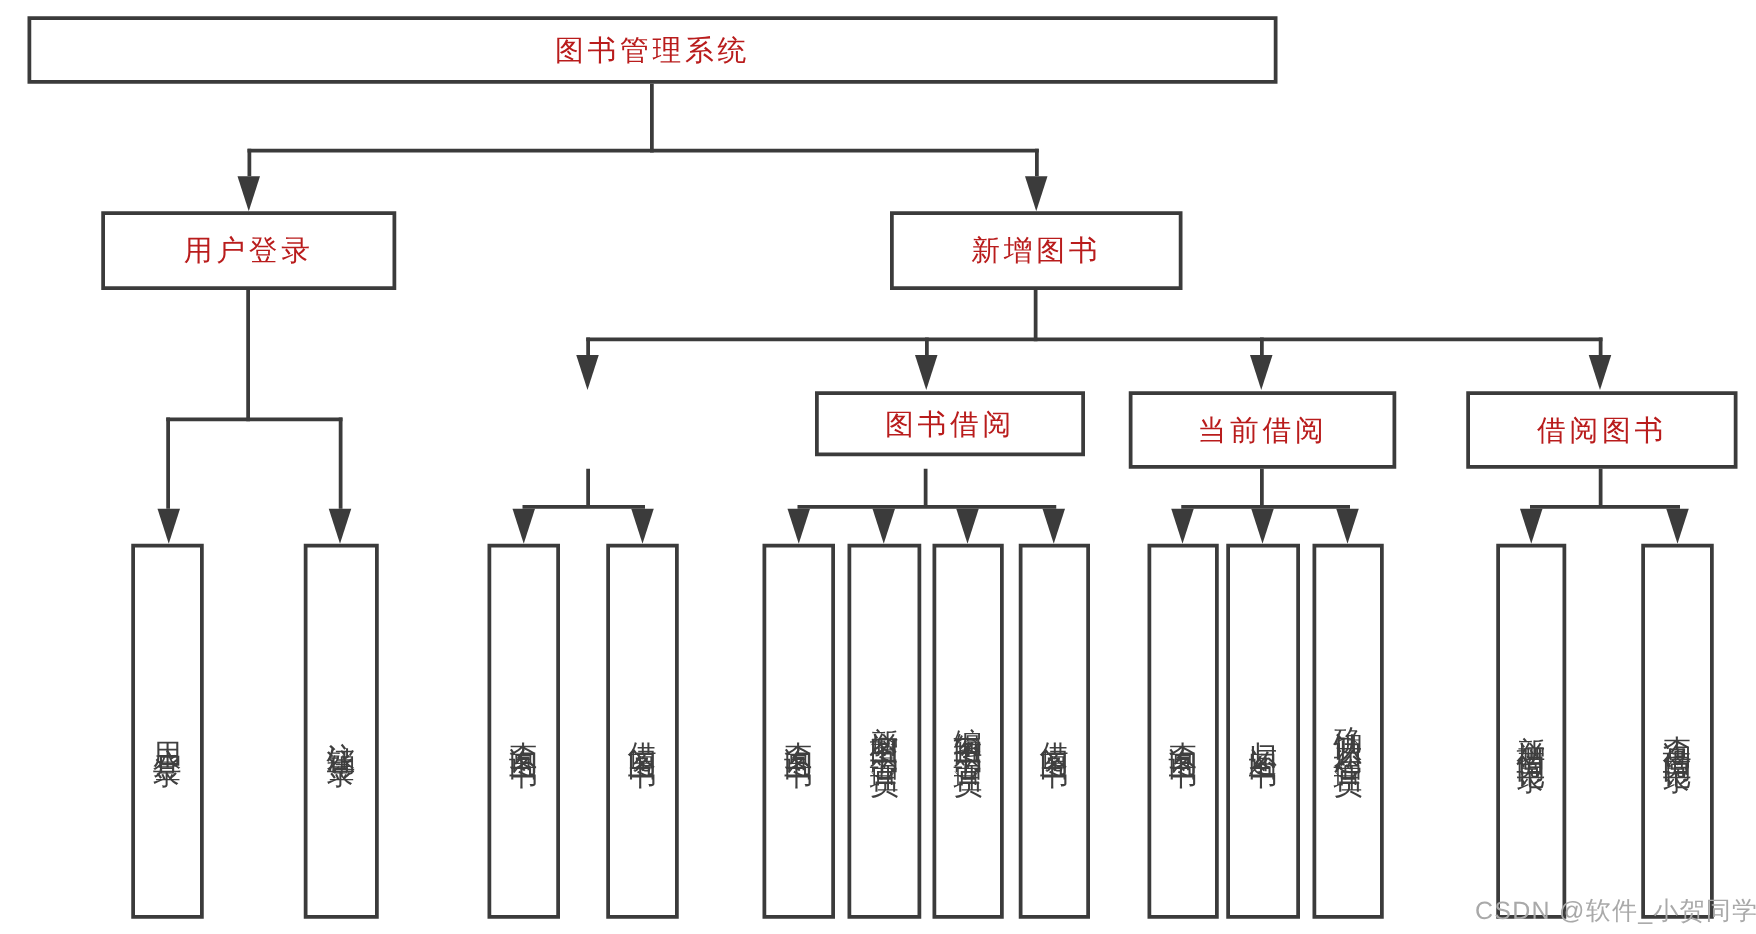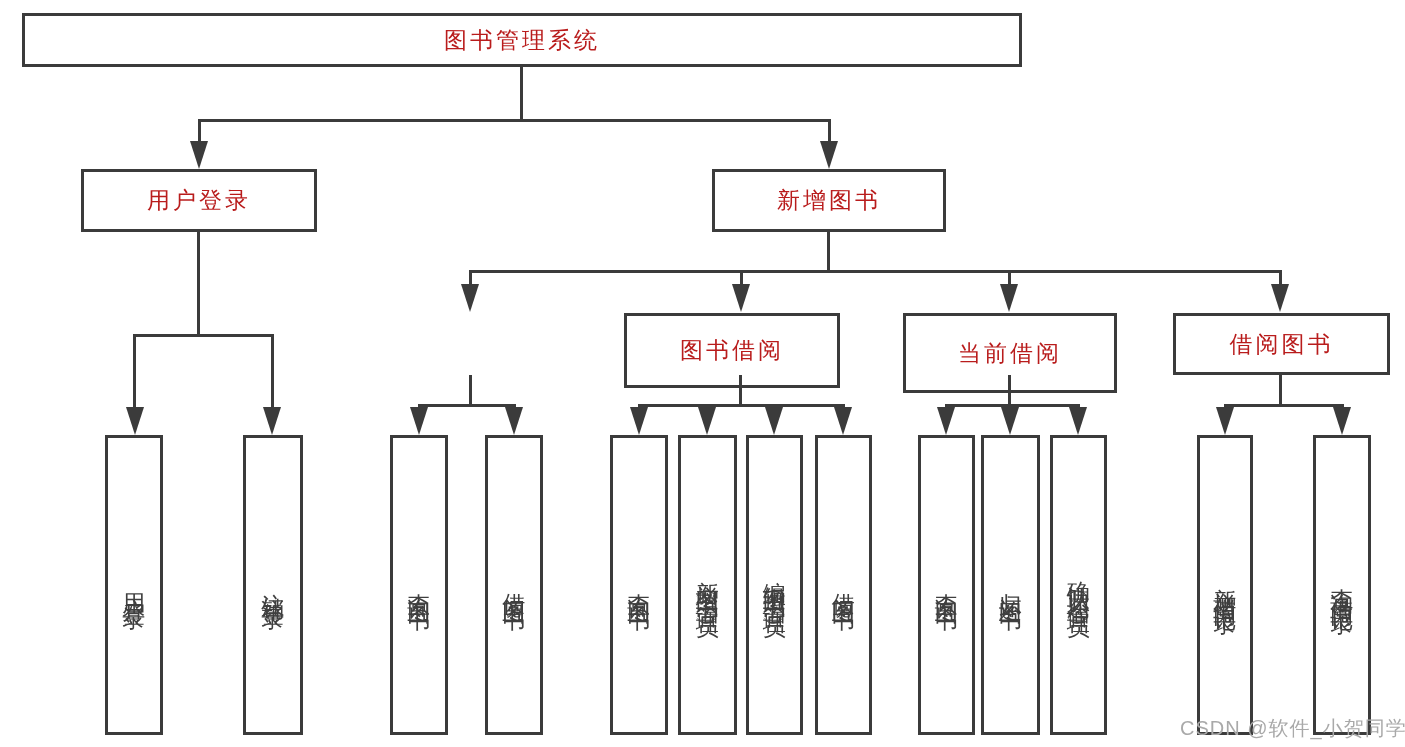--- a/index.html
+++ b/index.html
@@ -57,22 +57,22 @@
   <div class="ln" style="left:469px;top:270px;width:813px;height:3px;"></div>
   <div class="ln" style="left:469px;top:270px;width:3px;height:14px;"></div>
   <div class="ar" style="left:461px;top:284px;"></div>
   <div class="ln" style="left:740px;top:270px;width:3px;height:14px;"></div>
   <div class="ar" style="left:732px;top:284px;"></div>
   <div class="ln" style="left:1008px;top:270px;width:3px;height:14px;"></div>
   <div class="ar" style="left:1000px;top:284px;"></div>
   <div class="ln" style="left:1279px;top:270px;width:3px;height:14px;"></div>
   <div class="ar" style="left:1271px;top:284px;"></div>
 
-  <div class="box" style="left:624px;top:313px;width:216px;height:75px;">图书借阅</div>
-  <div class="box" style="left:903px;top:313px;width:214px;height:80px;">当前借阅</div>
+  <div class="box" style="left:652px;top:313px;width:216px;height:52px;">图书借阅</div>
+  <div class="box" style="left:903px;top:313px;width:214px;height:62px;">当前借阅</div>
   <div class="box" style="left:1173px;top:313px;width:217px;height:62px;">借阅图书</div>
 
   <div class="ln" style="left:469px;top:375px;width:3px;height:31px;"></div>
   <div class="ln" style="left:418px;top:404px;width:98px;height:3px;"></div>
   <div class="ar" style="left:410px;top:407px;"></div>
   <div class="ar" style="left:505px;top:407px;"></div>
 
   <div class="ln" style="left:739px;top:375px;width:3px;height:31px;"></div>
   <div class="ln" style="left:638px;top:404px;width:207px;height:3px;"></div>
   <div class="ar" style="left:630px;top:407px;"></div>

